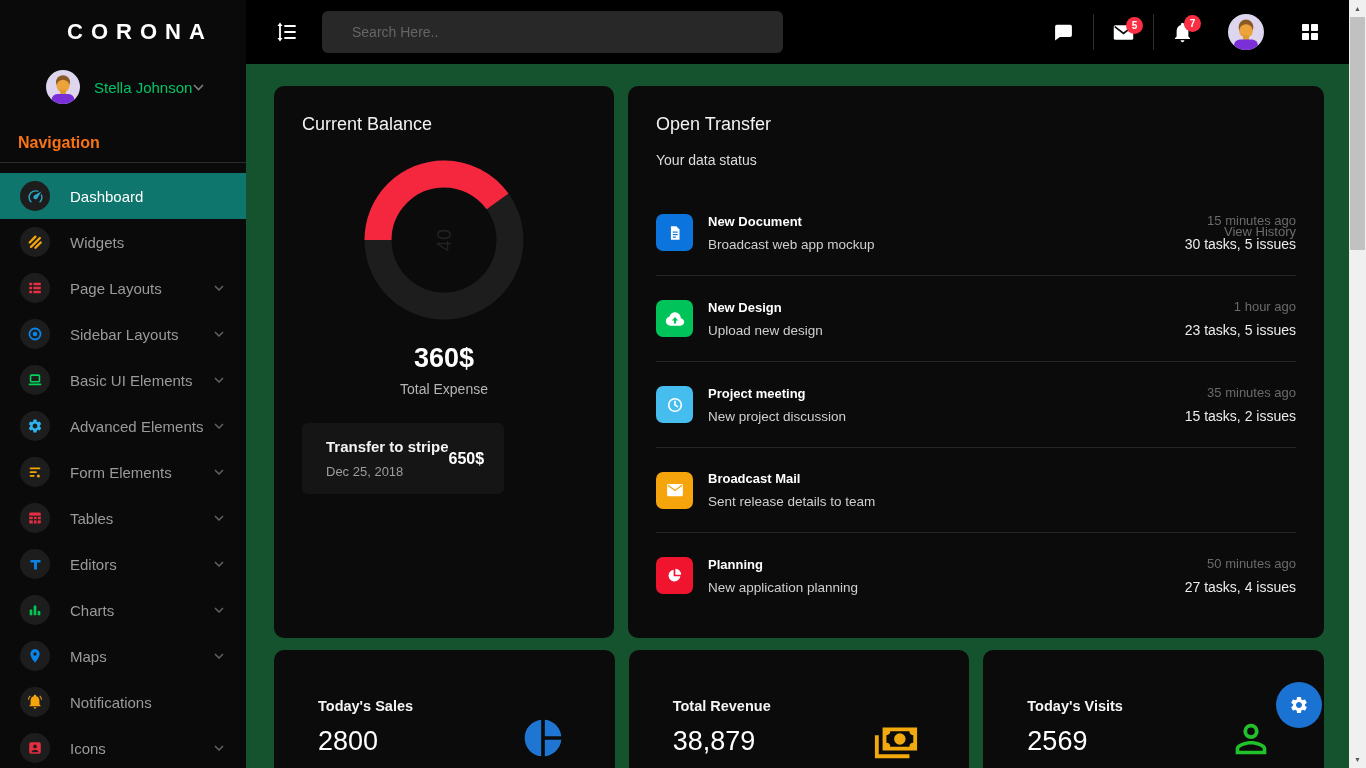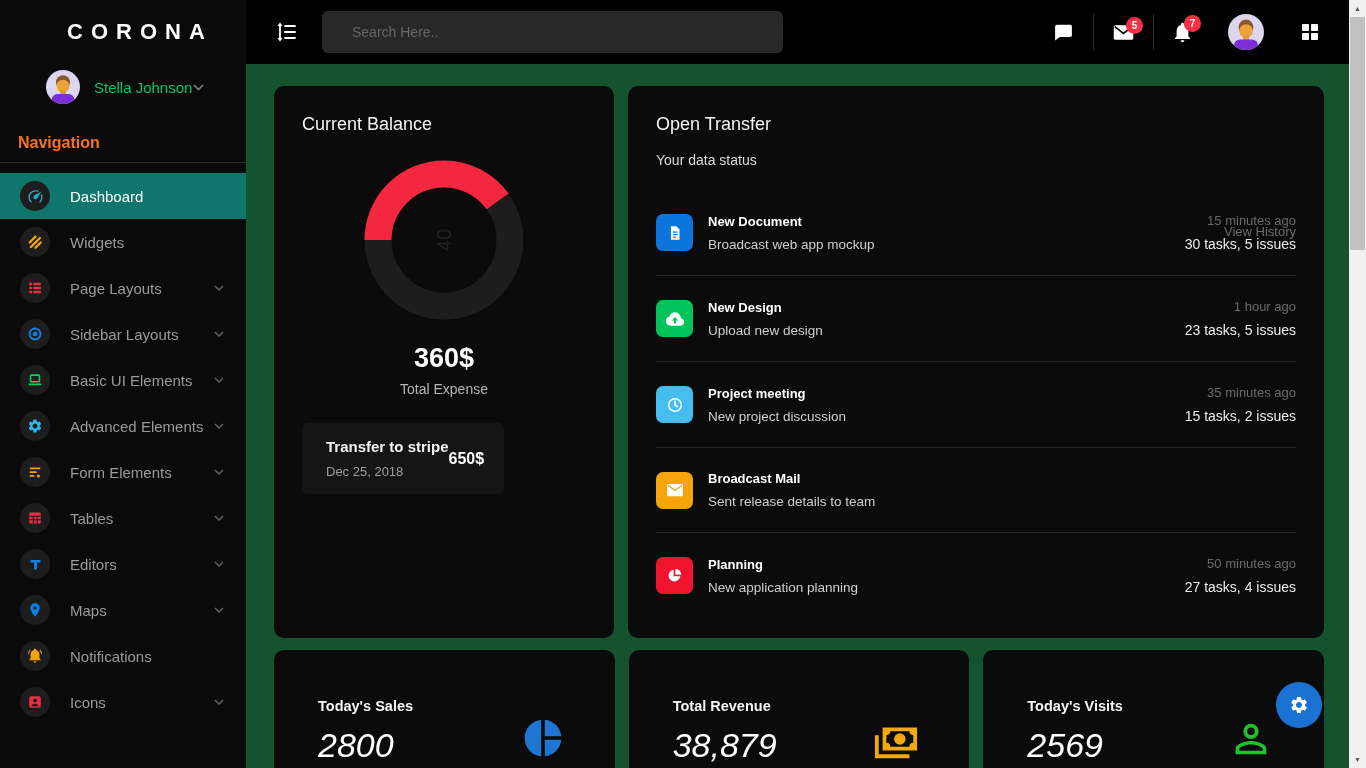--- a/index.html
+++ b/index.html
@@ -78,21 +78,21 @@
   .proj-title { color:#fff; font-size:13px; font-weight:700; }
   .proj-desc { color:#cfcfcf; font-size:13.5px; margin-top:8px; }
   .proj-right { margin-left:auto; text-align:right; }
   .proj-time { color:#6a6a6a; font-size:13px; }
   .proj-meta { color:#ececec; font-size:14px; margin-top:8px; }
 
   
   .stat-card { flex:1; height:200px; padding:48px 50px 0 44px; display:flex;
                justify-content:space-between; align-items:flex-start; }
   .stat-label { color:#f5f5f5; font-size:14.5px; font-weight:700; }
-  .stat-value { color:#fff; font-size:34px; margin-top:12px;font-style:italic; }
+  .stat-value { color:#fff; font-size:27px; margin-top:12px; }
   .stat-icon { margin-top:18px; }
 
   
   .fab { position:absolute; right:44px; bottom:40px; width:46px; height:46px; border-radius:50%;
          background:#1a73d2; border:none; cursor:pointer; display:flex; align-items:center;
          justify-content:center; z-index:9; }
   .scrollbar { position:absolute; right:0; top:0; width:17px; height:768px; background:#f0f0f0; z-index:10; }
   .sb-arrow { height:17px; display:flex; align-items:center; justify-content:center;
               color:#5a5a5a; font-size:7px; cursor:pointer; }
   .sb-arrow.down { position:absolute; bottom:0; left:0; right:0; }
@@ -237,20 +237,35 @@
             <polyline points="1,1 5,5 9,1" fill="none" stroke="#777" stroke-width="1.5"></polyline>
           </svg>
       </div>
       <div class="nav-item">
         <span class="icon-bubble">
             <svg width="15" height="15" viewBox="0 0 18 18">
               <path fill="#0a84e8" d="M3 3.5h12v3.2h-4.3V15H7.3V6.7H3z"></path>
             </svg>
           </span>
         <span class="nav-label">Editors</span>
+        <svg class="chev" width="10" height="6" viewBox="0 0 10 6">
+            <polyline points="1,1 5,5 9,1" fill="none" stroke="#777" stroke-width="1.5"></polyline>
+          </svg>
+      </div>
+      <div class="nav-item">
+        <span class="icon-bubble">
+            <svg width="16" height="16" viewBox="0 0 18 18">
+              <g fill="#00c853">
+                <rect x="3" y="8.5" width="3" height="6.5" rx="0.5"></rect>
+                <rect x="7.5" y="4" width="3" height="11" rx="0.5"></rect>
+                <rect x="12" y="10" width="3" height="5" rx="0.5"></rect>
+              </g>
+            </svg>
+          </span>
+        <span class="nav-label">Charts</span>
         <svg class="chev" width="10" height="6" viewBox="0 0 10 6">
             <polyline points="1,1 5,5 9,1" fill="none" stroke="#777" stroke-width="1.5"></polyline>
           </svg>
       </div>
       <div class="nav-item">
         <span class="icon-bubble">
             <svg width="16" height="16" viewBox="0 0 18 18">
               <path fill="#0a84e8" d="M9 1.5c-2.9 0-5.2 2.3-5.2 5.2 0 3.9 5.2 9.8 5.2 9.8s5.2-5.9 5.2-9.8C14.2 3.8 11.9 1.5 9 1.5z"></path>
               <circle cx="9" cy="6.7" r="1.9" fill="#1d1d1d"></circle>
             </svg>

